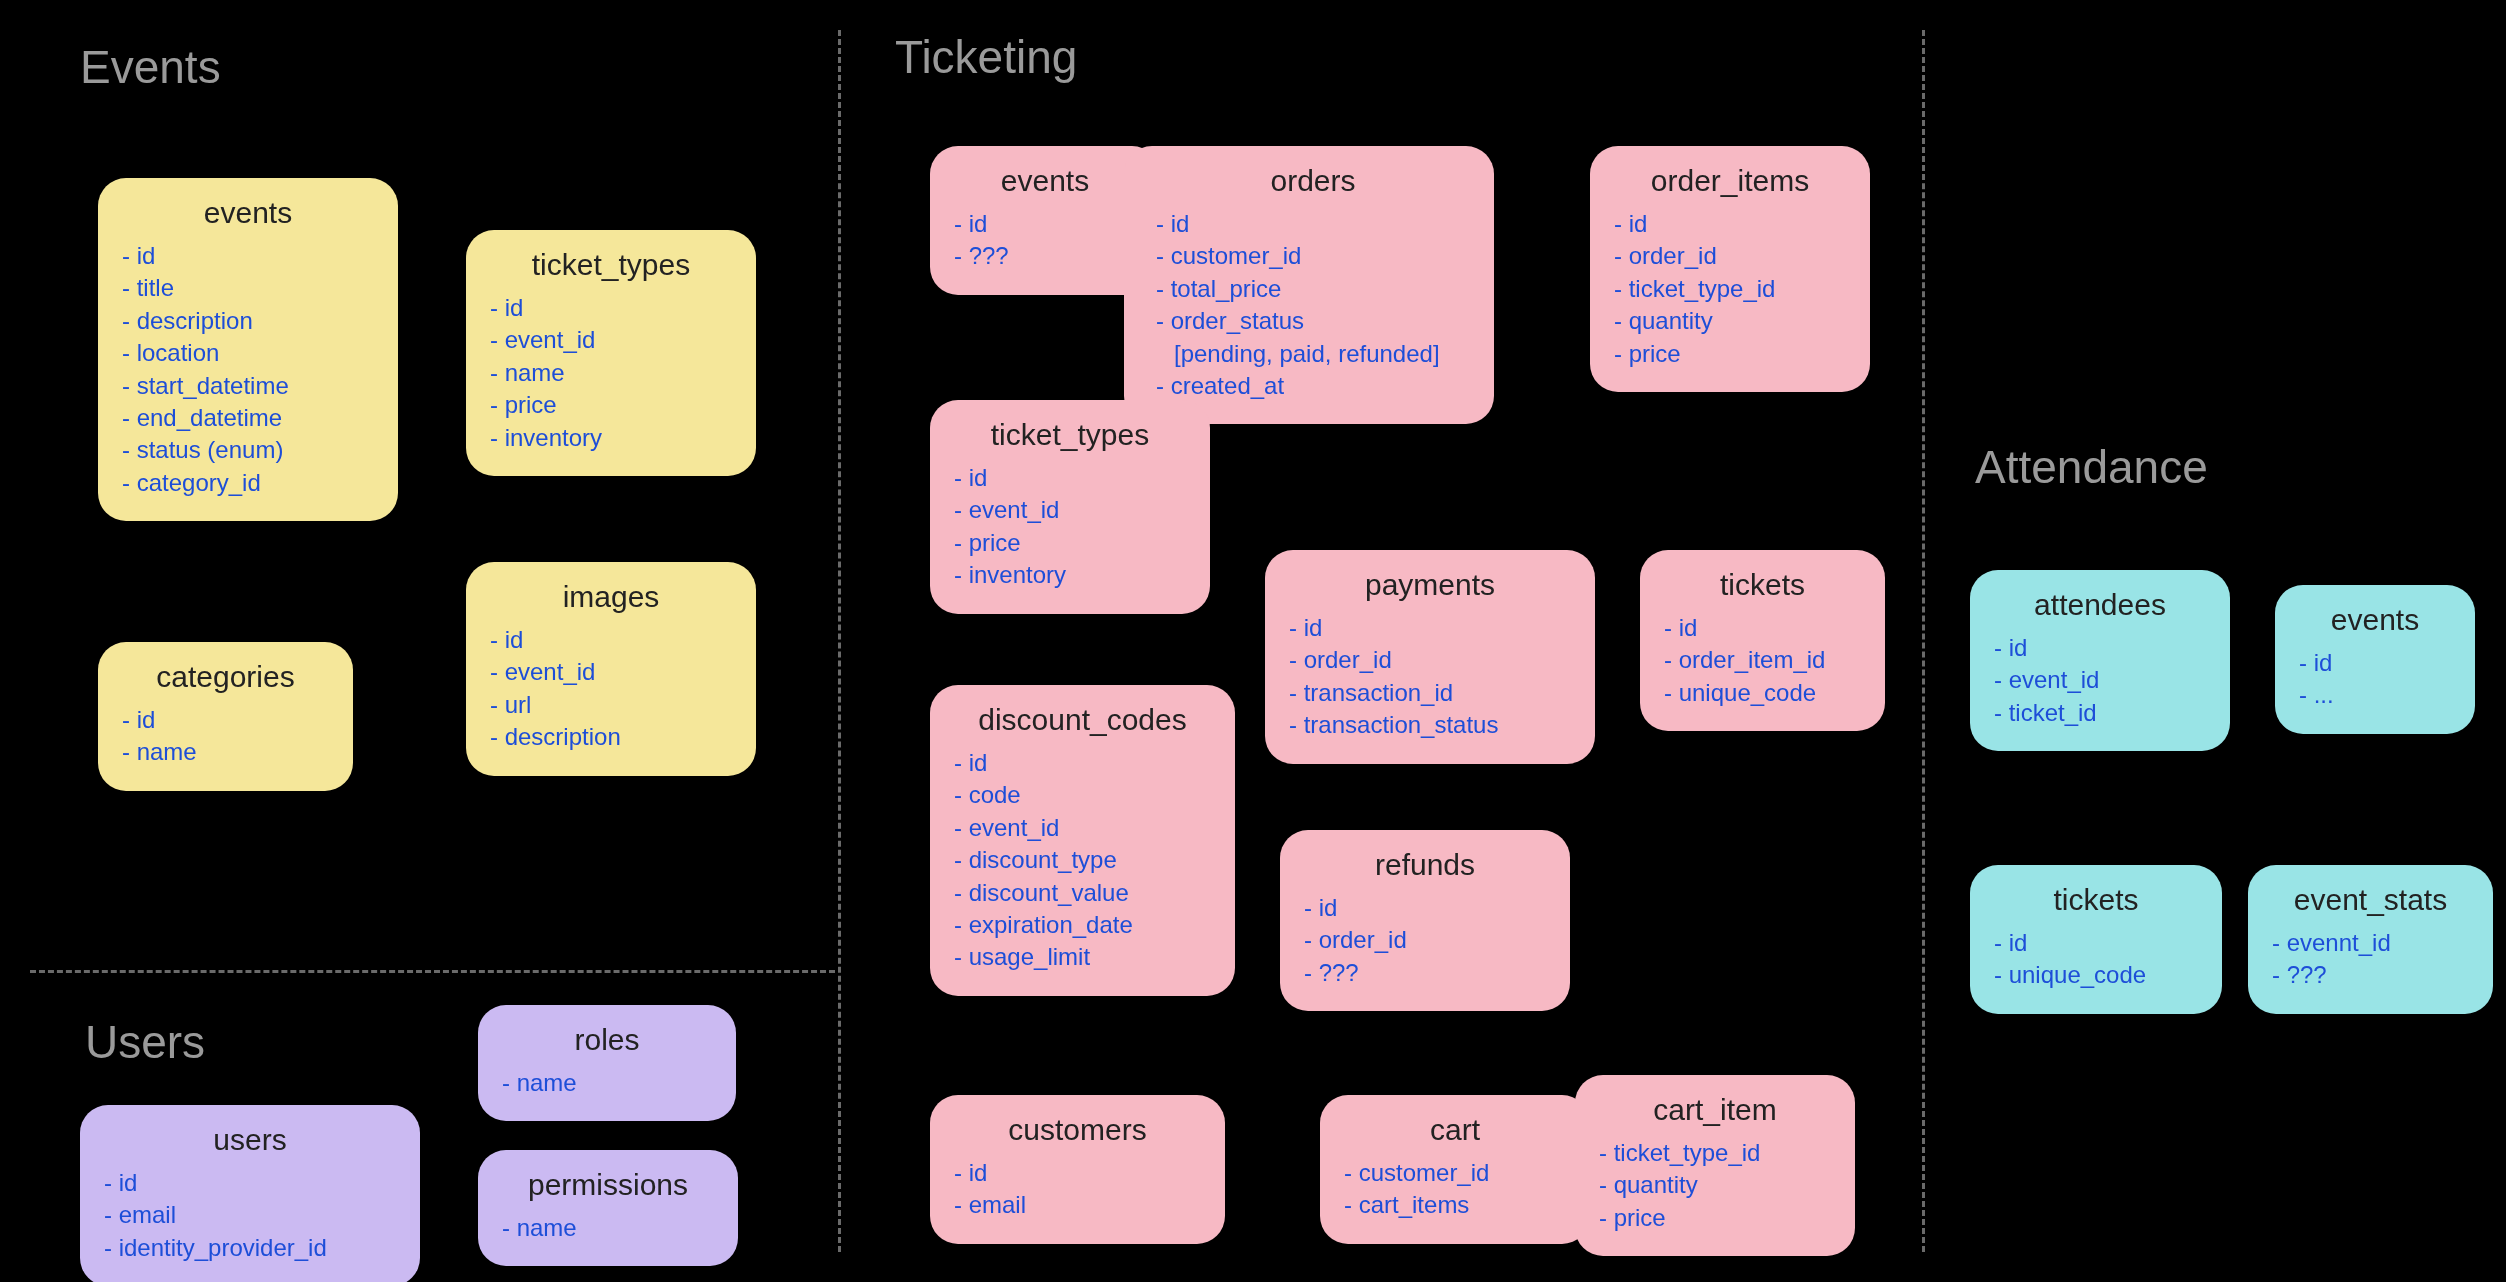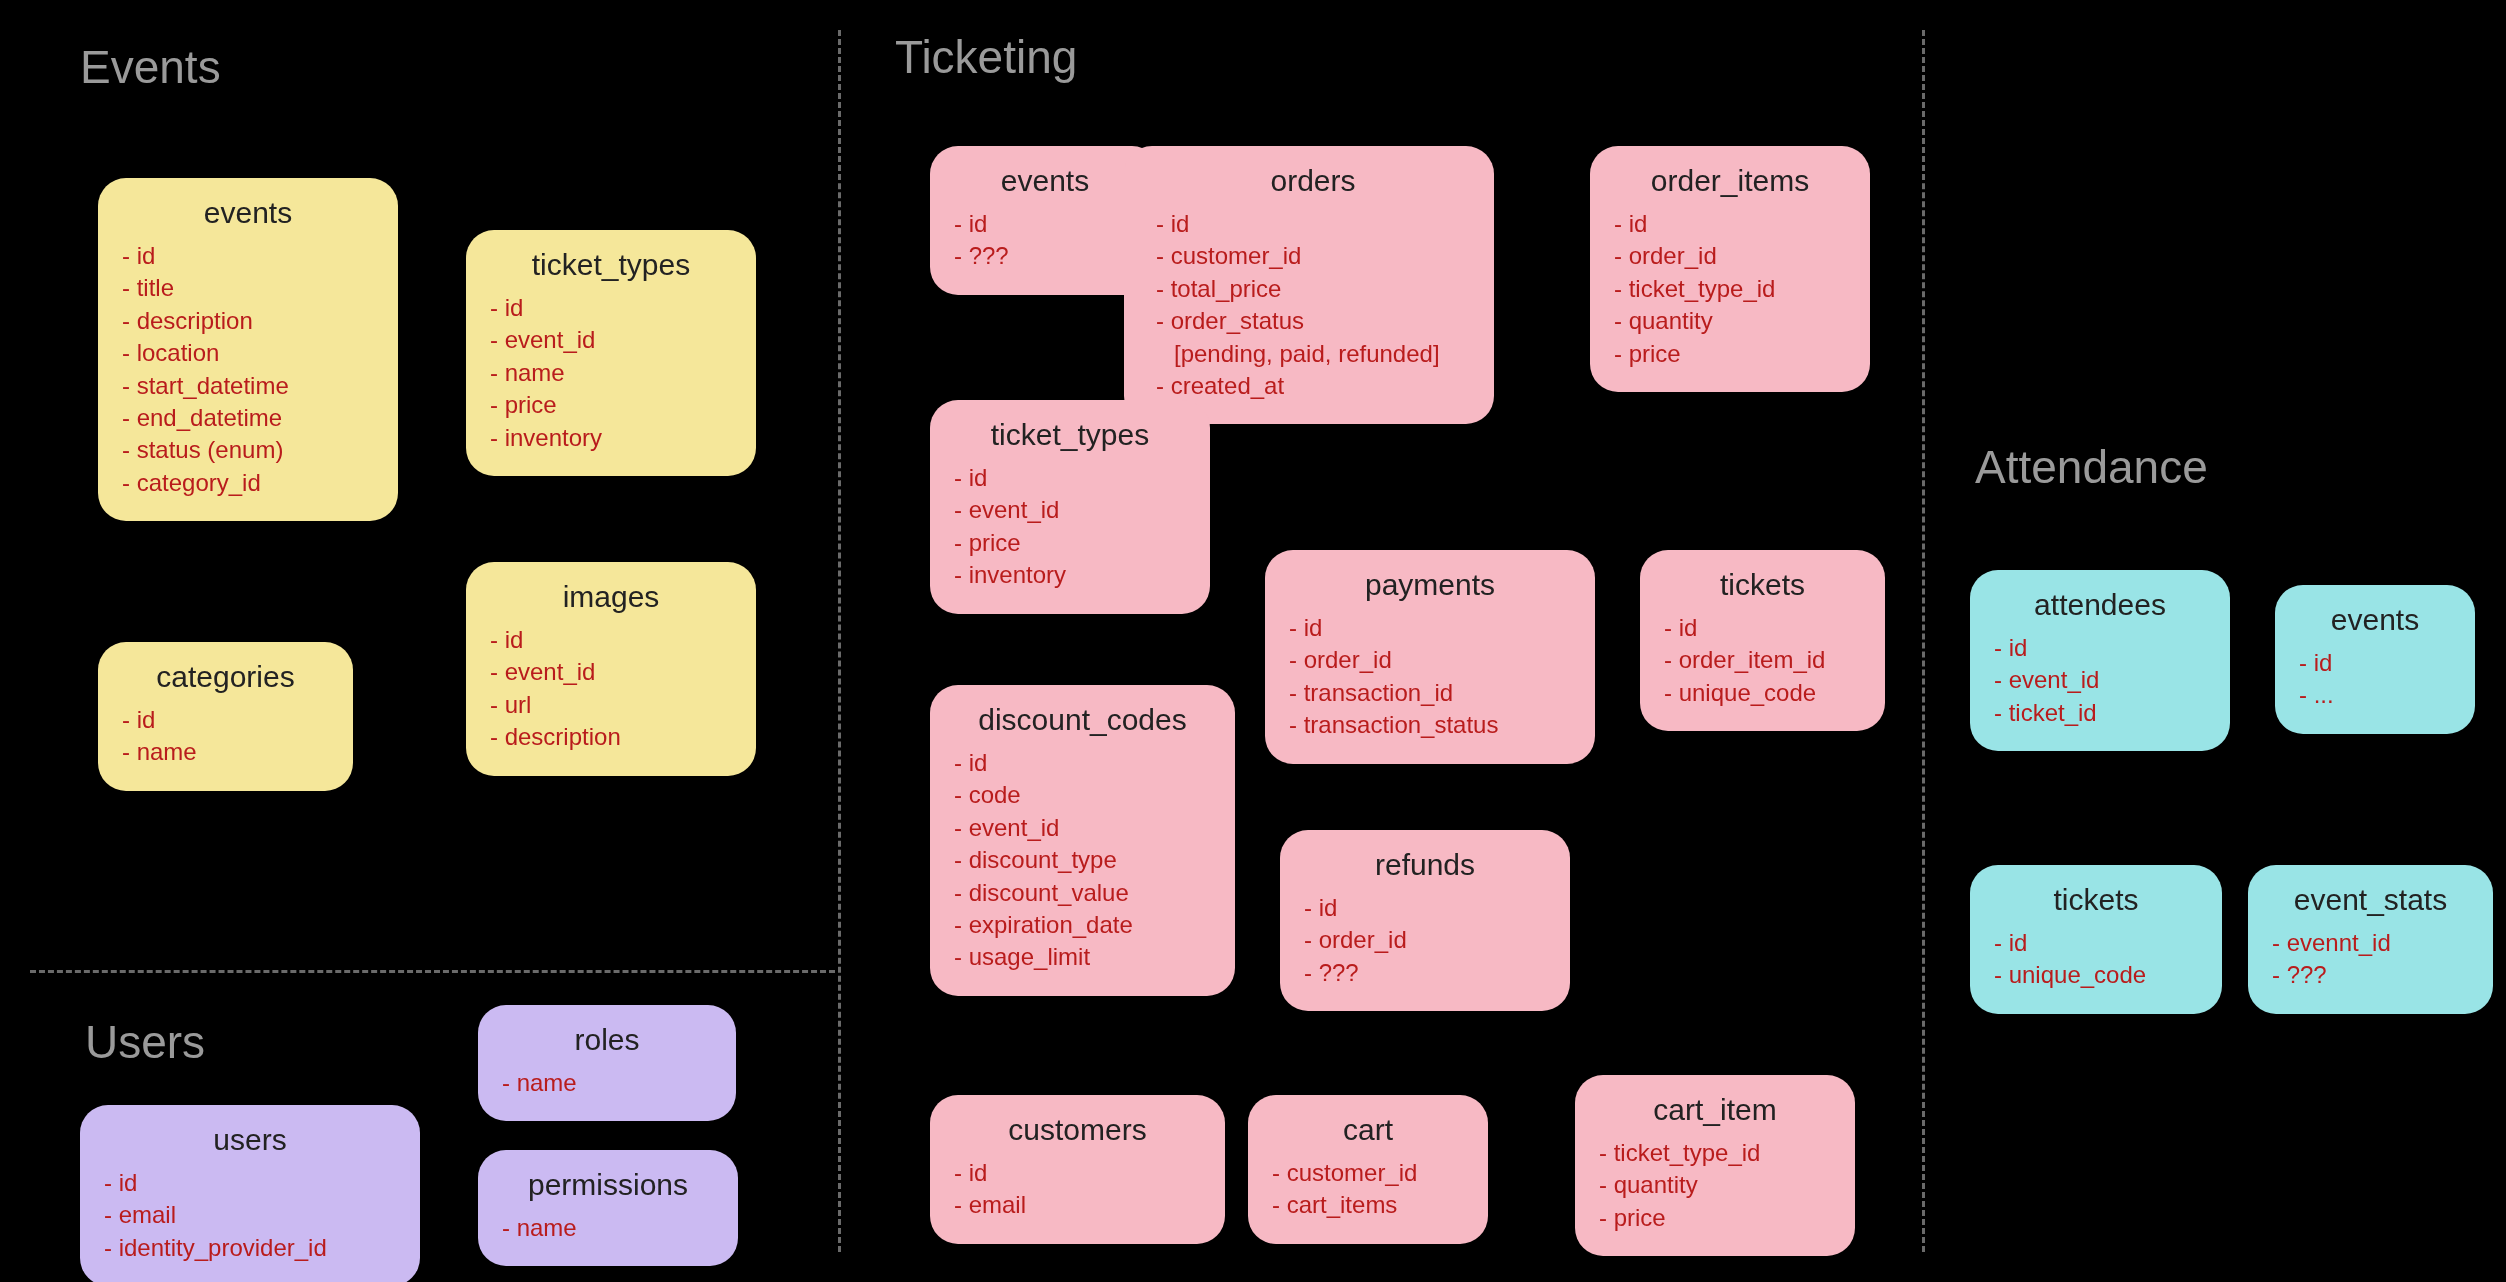--- a/index.html
+++ b/index.html
@@ -46,21 +46,21 @@
     font-weight: 400;
     text-align: center;
     color: #222;
   }
   .card ul {
     list-style: none;
     margin: 0;
     padding: 0;
     font-size: 24px;
     line-height: 1.35;
-    color: #b91c1c;
+    color: #1d4ed8;
   }
   .card ul li::before {
     content: "- ";
   }
   .card ul li.indent { padding-left: 18px; }
   .card ul li.indent::before { content: ""; }
   .yellow { background: #f5e79a; }
   .purple { background: #cbbaf2; }
   .pink   { background: #f7b9c4; }
   .cyan   { background: #99e4e6; }
@@ -214,21 +214,21 @@
         <li>???</li>
       </ul>
   </div>
   <div class="card pink" style="left:930px;  top:1095px; width:295px;">
     <h3>customers</h3>
     <ul>
         <li>id</li>
         <li>email</li>
       </ul>
   </div>
-  <div class="card pink" style="left:1248px; top:1095px; width:240px;">
+  <div class="card pink" style="left:1320px; top:1095px; width:270px;">
     <h3>cart</h3>
     <ul>
         <li>customer_id</li>
         <li>cart_items</li>
       </ul>
   </div>
   <div class="card pink" style="left:1575px; top:1075px; width:280px;">
     <h3>cart_item</h3>
     <ul>
         <li>ticket_type_id</li>

